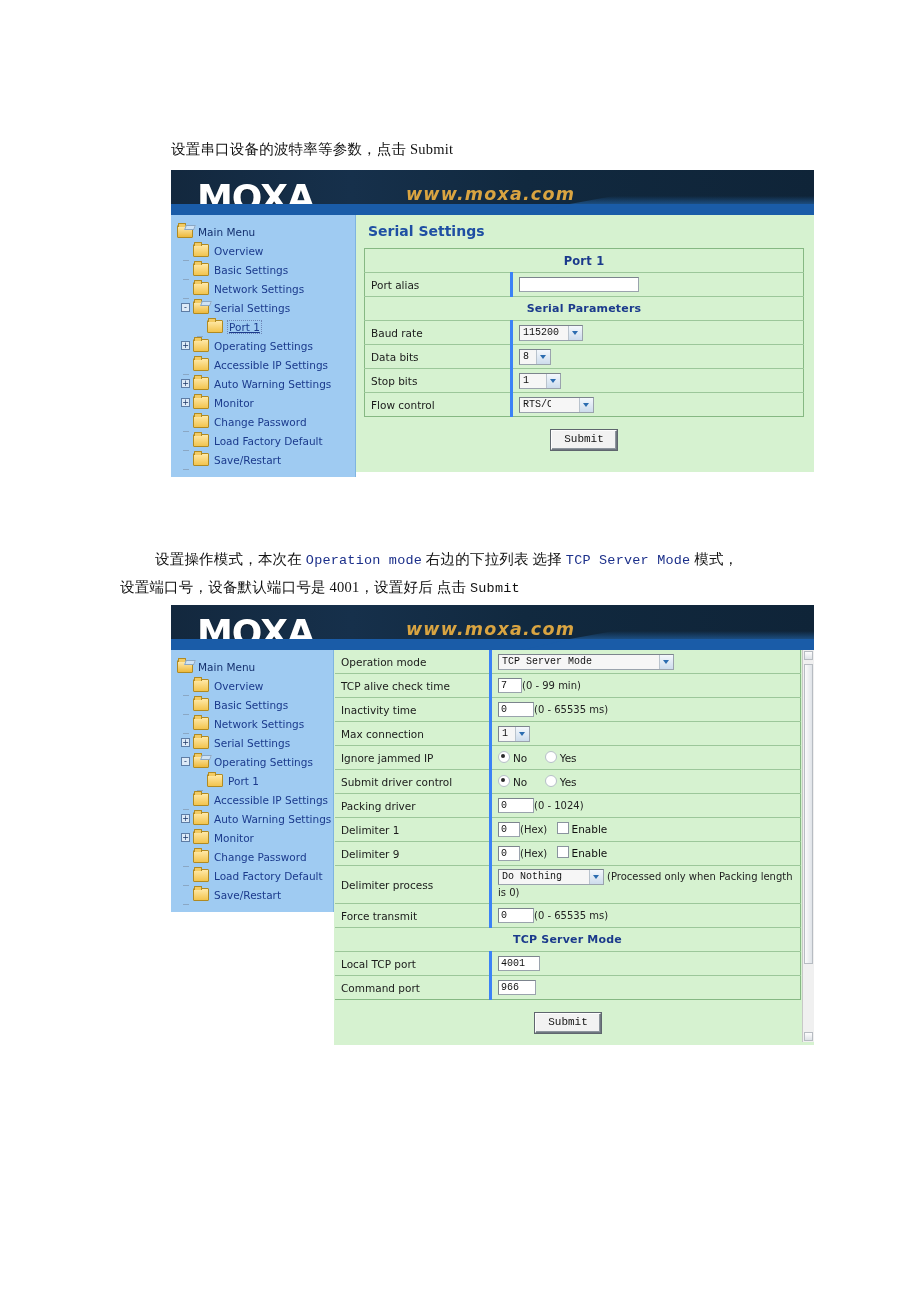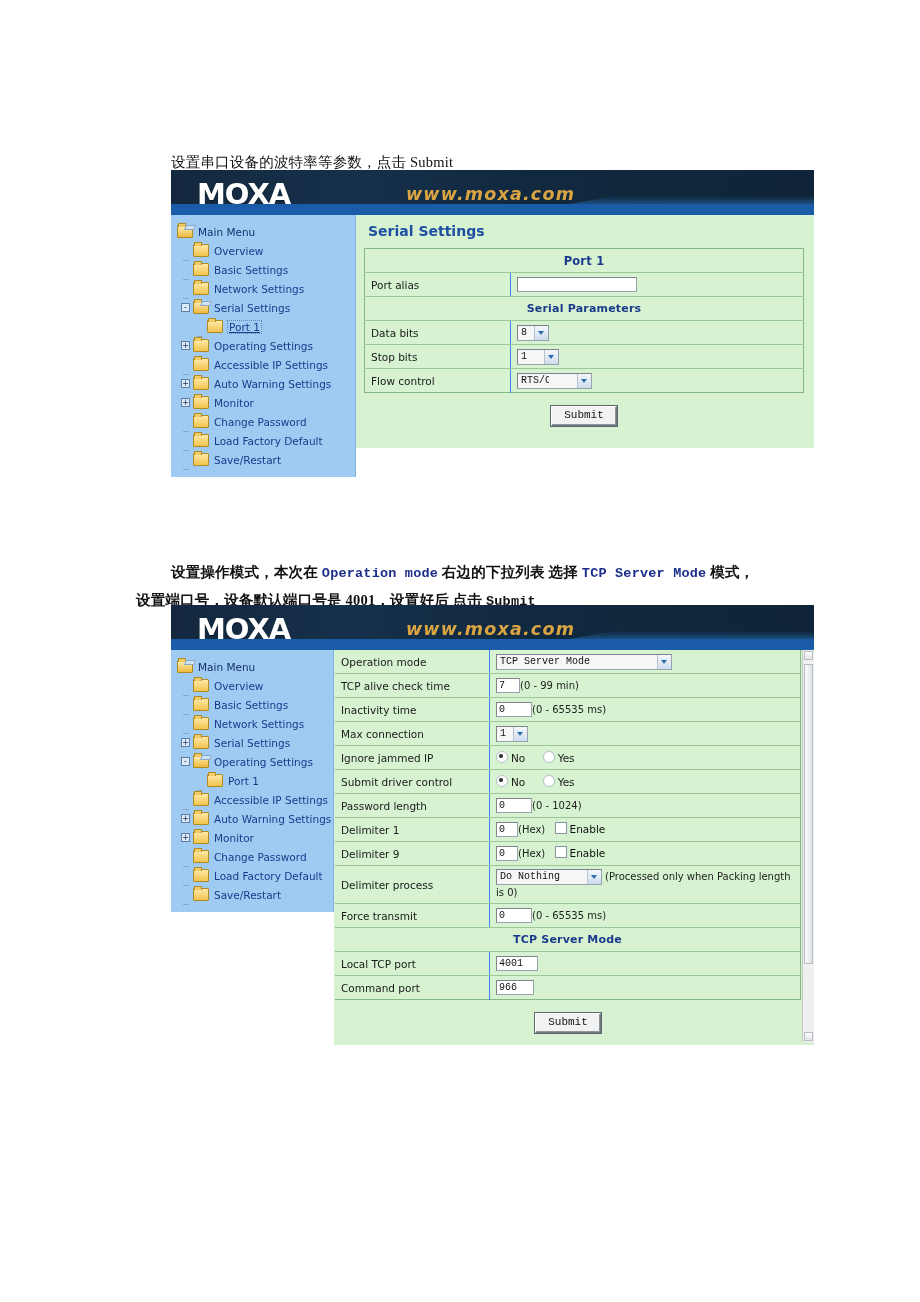--- a/index.html
+++ b/index.html
@@ -9,21 +9,20 @@
     -webkit-font-smoothing:antialiased;
   }
   .page{position:relative;width:920px;height:1302px;overflow:hidden;}
 
   
   .prose{
     position:absolute;
     font-family:"Liberation Serif",serif;
     font-size:14.5px;color:#111;line-height:26px;
     letter-spacing:.2px;
-    margin-top:13px;
   }
   .prose .mono{font-family:"Liberation Mono",monospace;font-size:13.5px;}
   .prose .blue{color:#1b2f8a;font-family:"Liberation Mono",monospace;font-size:13.5px;}
 
   
   .app{position:absolute;background:#ffffff;}
   .banner{
     position:relative;height:45px;width:100%;
     background:linear-gradient(90deg,#13283e 0%,#16304b 28%,#11293f 55%,#0f2438 100%);
     overflow:hidden;
@@ -38,21 +37,21 @@
     clip-path:polygon(0 0,100% 0,88% 100%,0 100%);
   }
   .banner .swoosh-dark{
     position:absolute;right:0;bottom:11px;width:38%;height:8px;
     background:linear-gradient(180deg,rgba(30,84,140,.0),rgba(30,84,140,.85));
     clip-path:polygon(18% 0,100% 0,100% 100%,0 100%);
   }
   .logo{
     position:absolute;left:26px;top:7px;
     font-family:"DejaVu Sans",sans-serif;
-    font-weight:bold;font-size:29px;color:#ffffff;
+    font-weight:bold;font-size:36px;color:#ffffff;
     letter-spacing:-1px;
     text-shadow:0 1px 1px rgba(0,0,0,.5);
   }
   .siteurl{
     position:absolute;left:235px;top:14px;
     font-family:"DejaVu Sans",sans-serif;
     font-style:italic;font-weight:bold;font-size:17.5px;
     color:#d9a441;letter-spacing:1.2px;
   }
 
@@ -112,21 +111,21 @@
     background:#d6f2d0;
     border:1px solid #86b883;
     font-family:"DejaVu Sans",sans-serif;font-size:10.5px;color:#111;
   }
   table.form td{
     border-bottom:1px solid #9cc79a;
     padding:3px 6px;vertical-align:middle;
     height:17px;
   }
   table.form tr:last-child td{border-bottom:none;}
-  td.lbl{width:133px;border-right:1px solid #3b82f6;color:#1a1a1a;}
+  td.lbl{width:133px;border-right:3px solid #3b82f6;color:#1a1a1a;}
   td.section{
     text-align:center;font-weight:bold;color:#1b3a8c;font-size:11px;
     letter-spacing:.2px;
   }
   td.section.port{font-size:11.5px;}
   .note{font-family:"DejaVu Sans",sans-serif;font-size:10px;color:#222;}
 
   
   .txt{
     display:inline-block;box-sizing:border-box;
@@ -320,20 +319,29 @@
           <tr>
             <td class="lbl">Port alias</td>
             <td>
               <input class="txt" style="width: 120px;" value="">
             </td>
           </tr>
           <tr>
             <td class="section" colspan="2">Serial Parameters</td>
           </tr>
           <tr>
+            <td class="lbl">Baud rate</td>
+            <td>
+              <span class="sel" style="width:64px;">
+                <span class="v">115200</span>
+                <span class="arrow"></span>
+              </span>
+            </td>
+          </tr>
+          <tr>
             <td class="lbl">Data bits</td>
             <td>
               <span class="sel" style="width:32px;">
                 <span class="v">8</span>
                 <span class="arrow"></span>
               </span>
             </td>
           </tr>
           <tr>
             <td class="lbl">Stop bits</td>
@@ -356,21 +364,21 @@
         </tbody>
           </table>
 
         <div class="submitbar">
           <span class="btn">Submit</span>
         </div>
       </div>
     </div>
   </div>
 
-  <div class="prose" style="left:136px;top:546px;width:700px;font-weight:bold;">
+  <div class="prose" style="left:120px;top:546px;width:700px;">
     <span style="padding-left:35px;">设置操作模式，本次在 </span><span class="blue">Operation mode</span><span> 右边的下拉列表 选择 </span><span class="blue">TCP Server Mode</span><span> 模式，</span><br>
     <span>设置端口号，设备默认端口号是 4001，设置好后 点击 </span><span class="mono">Submit</span>
   </div>
 
   <div class="app" style="left:171px;top:605px;width:643px;height:437px;">
 
     <div class="banner">
       <div class="logo">
         <span>MOXA</span>
       </div>
@@ -514,21 +522,21 @@
             <td>
               <span class="ropt">
                 <span class="radio on dim"></span><span class="t">No</span>
               </span>
               <span class="ropt">
                 <span class="radio dim"></span><span class="t">Yes</span>
               </span>
             </td>
           </tr>
           <tr>
-            <td class="lbl">Password length</td>
+            <td class="lbl">Packing driver</td>
             <td>
               <input class="txt" style="width: 36px;" value="0"><span class="note">(0 - 1024)</span>
             </td>
           </tr>
           <tr>
             <td class="lbl">Delimiter 1</td>
             <td>
               <input class="txt" style="width: 22px;" value="0"><span class="note">(Hex)</span>
               <span style="margin-left:6px;">
                 <span class="chk"></span><span>Enable</span>

